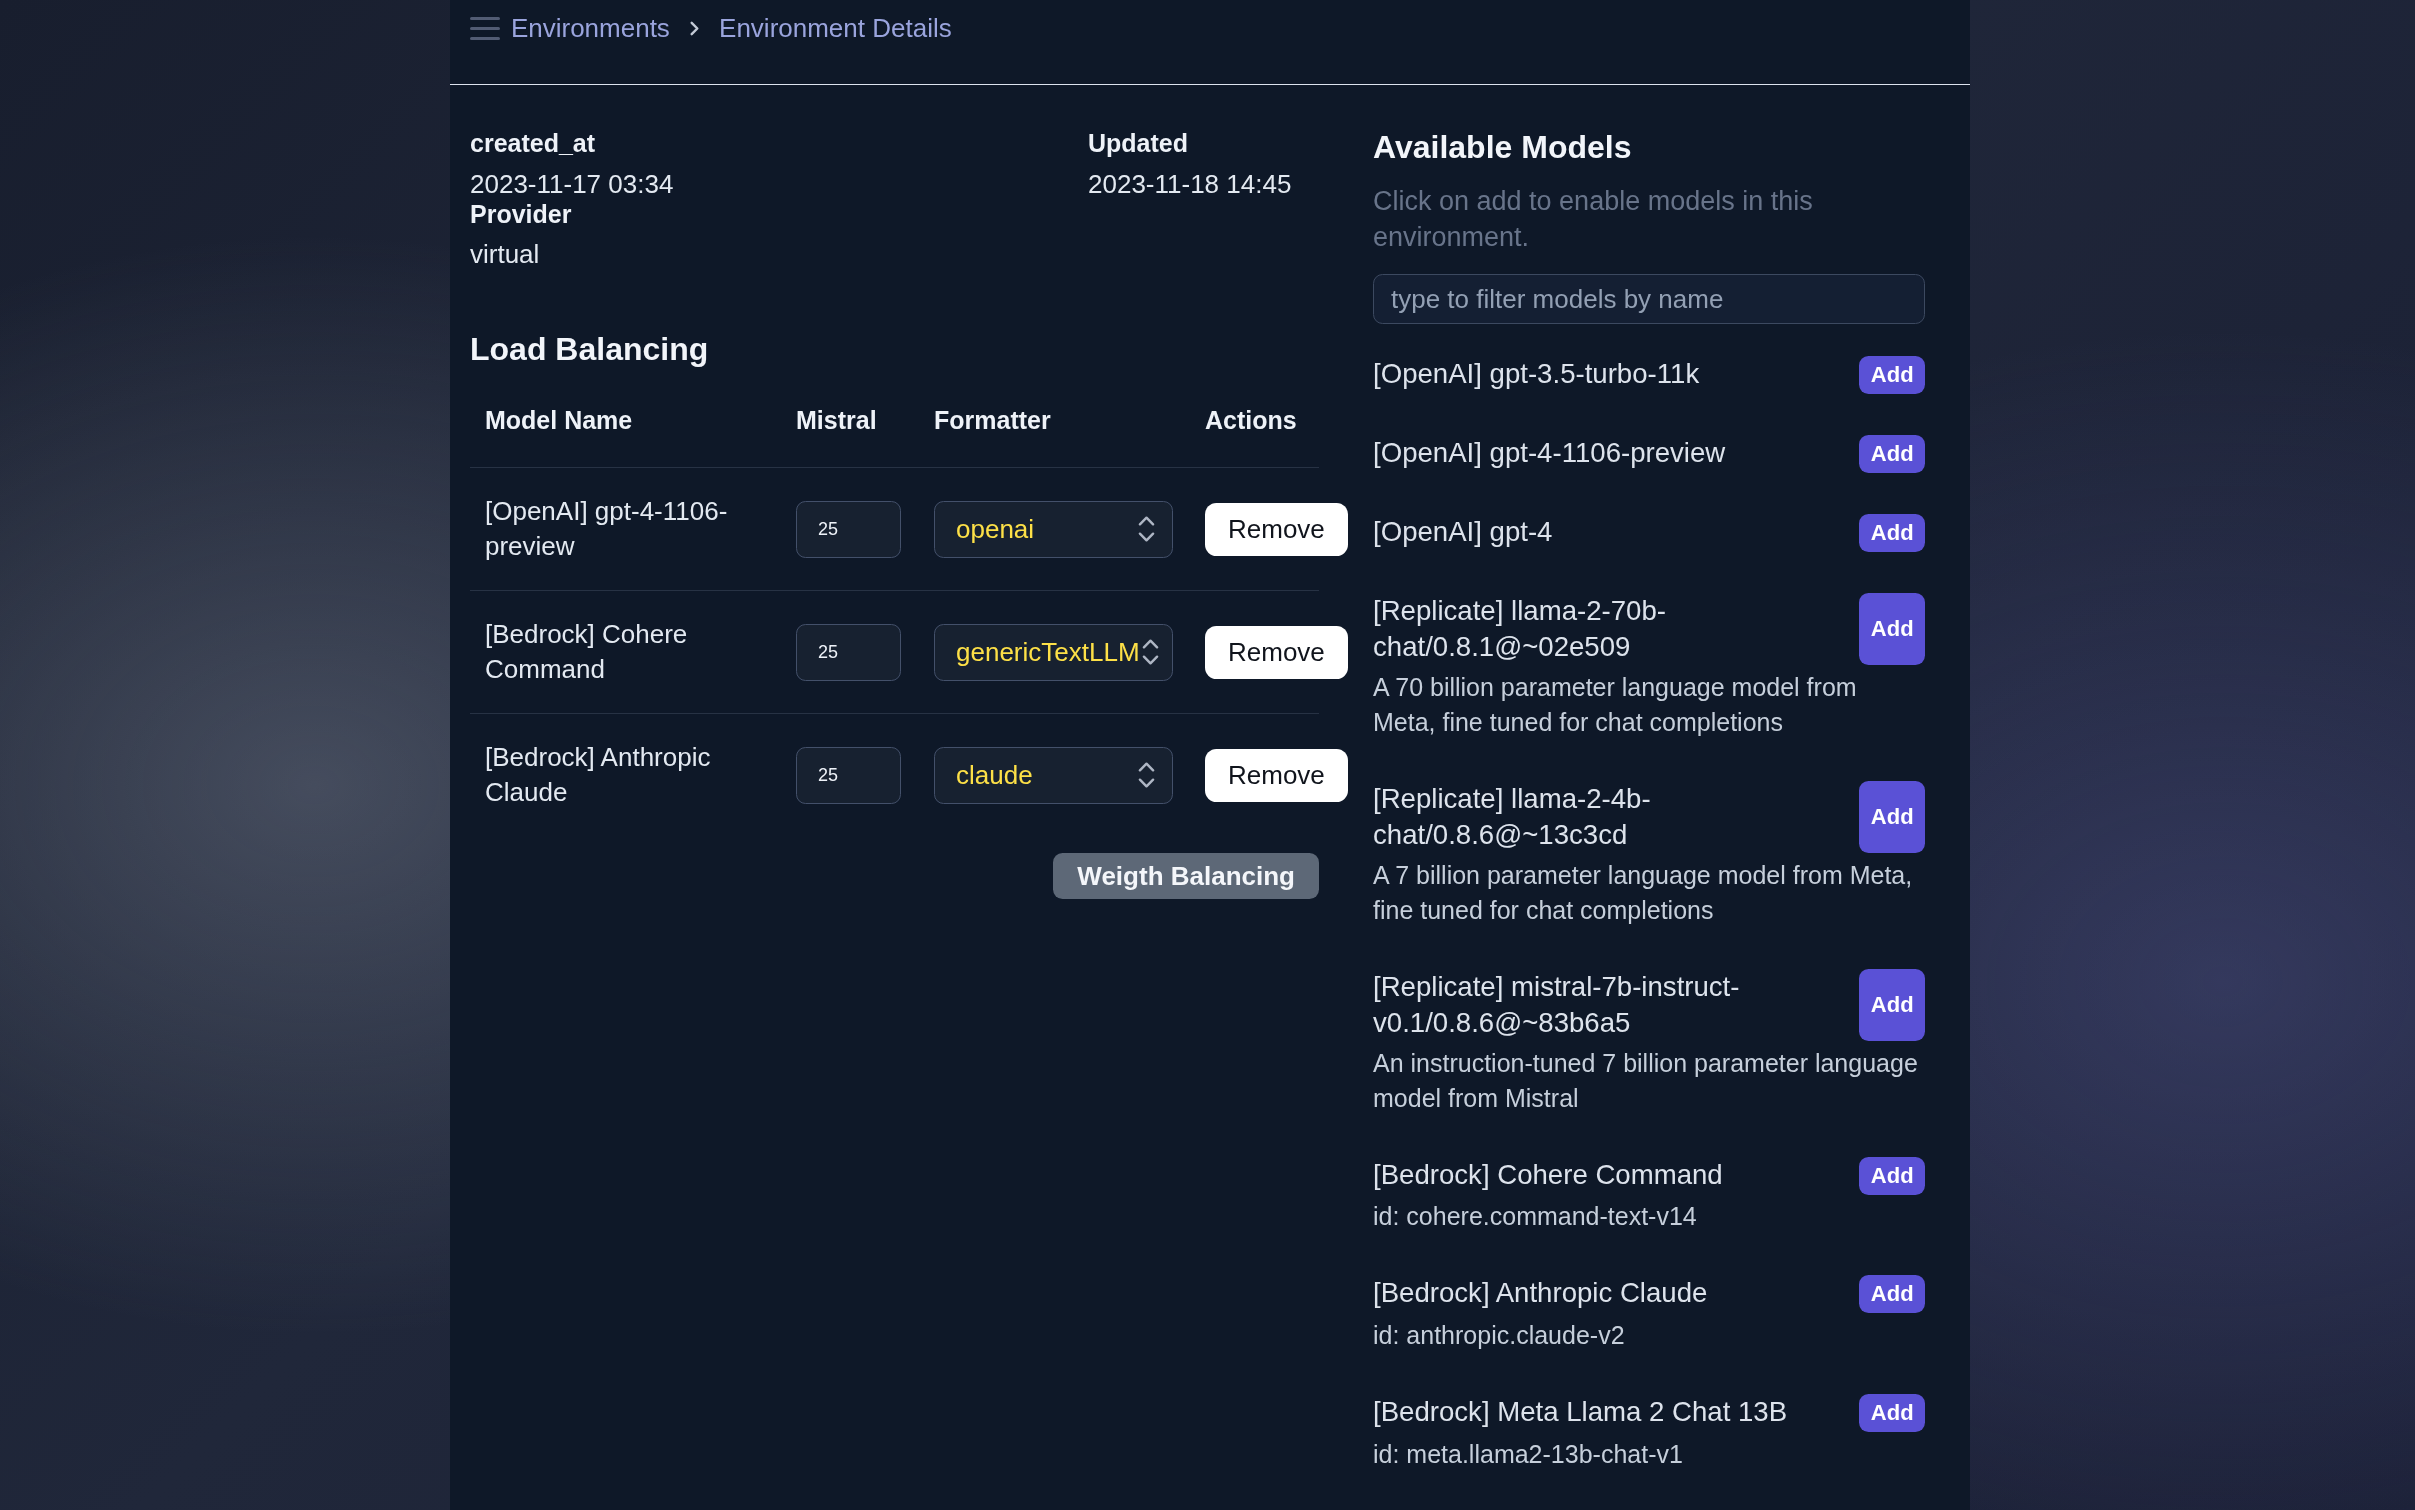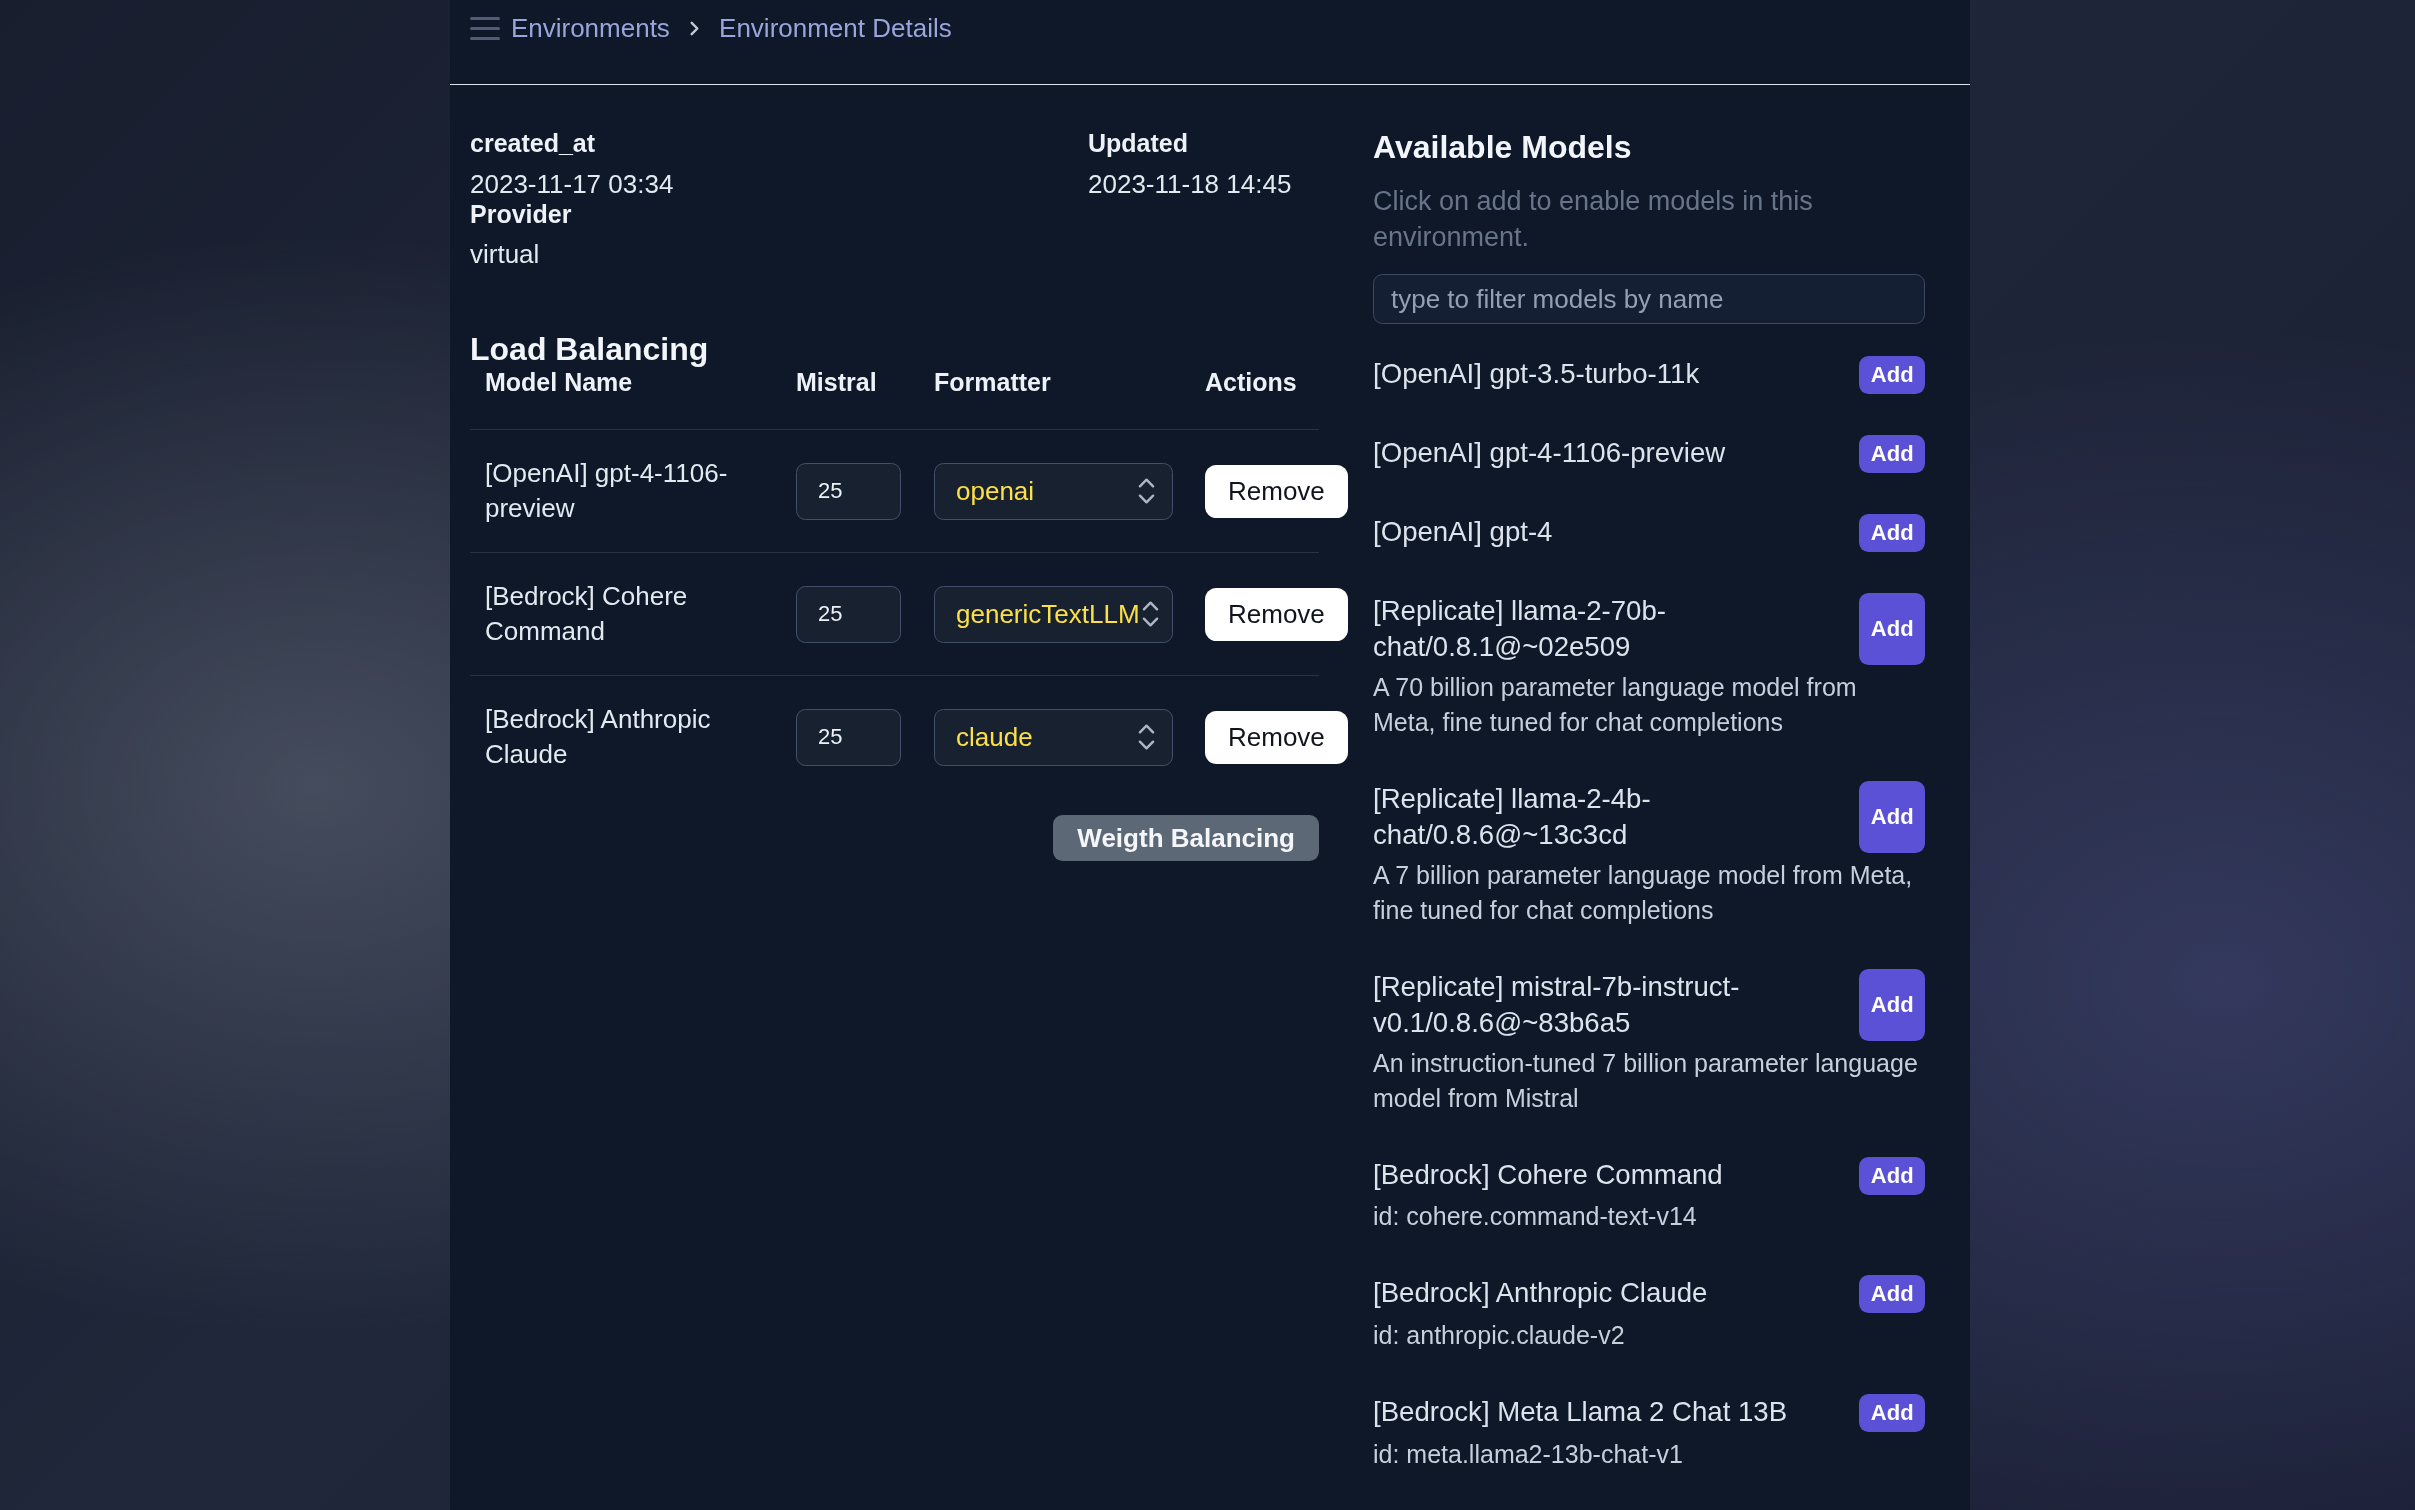--- a/index.html
+++ b/index.html
@@ -34,31 +34,31 @@
   .body { display: flex; padding-top: 44px; }
   .left-col { width: 849px; flex: none; }
   .right-col { width: 552px; flex: none; margin-left: 54px; }
   
   .meta-grid { display: grid; grid-template-columns: 618px 1fr; }
   .meta-label { font-size: 25px; font-weight: 700; color: #eef2f8; }
   .meta-value { margin-top: 10.5px; font-size: 26px; color: #e3e9f1; }
   
   .section-title { font-size: 32px; font-weight: 700; color: #f2f5fa; }
   .lb-title { margin-top: 61px; }
-  .lb-table { }
+  .lb-table { margin-top: 38px; }
   .lb-grid { display: grid; grid-template-columns: 311px 138px 271px 1fr; padding-left: 15px; align-items: center; }
   .lb-head { padding-bottom: 32px; border-bottom: 1.9px solid #273244; }
   .lb-head .col-h { font-size: 25px; font-weight: 700; color: #eef2f8; }
   .lb-row { padding-top: 26px; padding-bottom: 26px; border-bottom: 1.9px solid #273244; }
   .lb-row:last-of-type { border-bottom: none; }
   .model-name-cell { font-size: 26px; line-height: 35px; color: #e3e9f1; padding-right: 17px; overflow-wrap: break-word; }
   .weight-input {
     width: 105px; height: 57px;
     background: #172130; border: 1.9px solid #43506a; border-radius: 9.5px;
-    color: #eef2f8; font-size: 22px; padding: 0 0 0 21px;
+    color: #eef2f8; font-size: 18px; padding: 0 0 0 21px;
     font-family: inherit; outline: none;
   }
   .formatter-select {
     width: 239px; height: 57px;
     background: #172130; border: 1.9px solid #43506a; border-radius: 9.5px;
     display: flex; align-items: center; justify-content: space-between;
     padding: 0 15px 0 21px; cursor: pointer;
   }
   .formatter-select .sel-label { font-size: 26px; color: #fde047; }
   .updown-icon { width: 21px; height: 32px; flex: none; }

